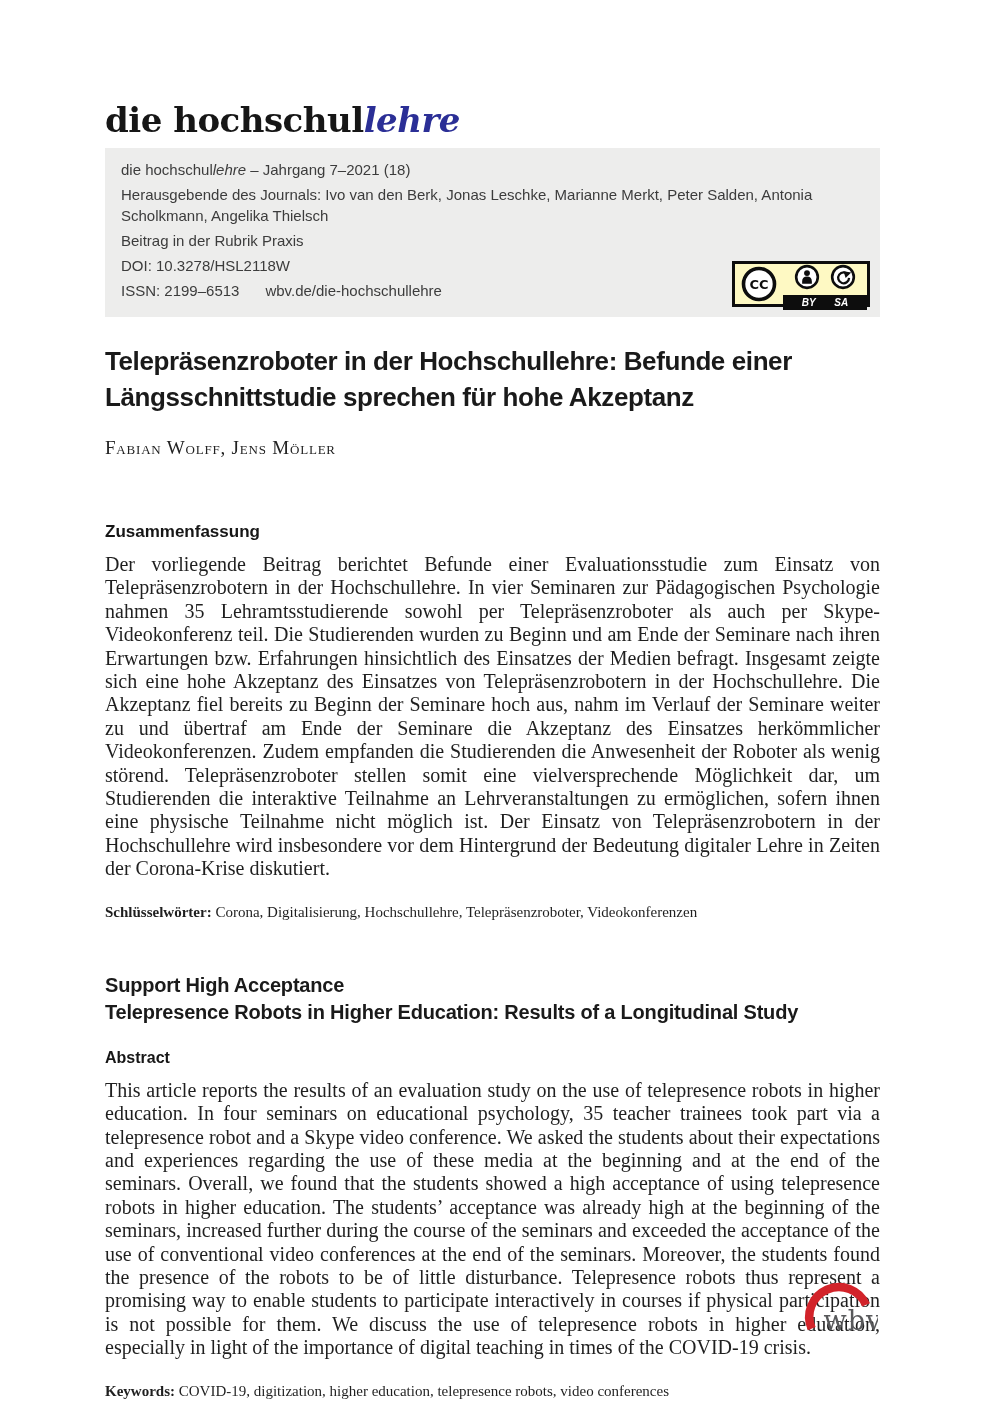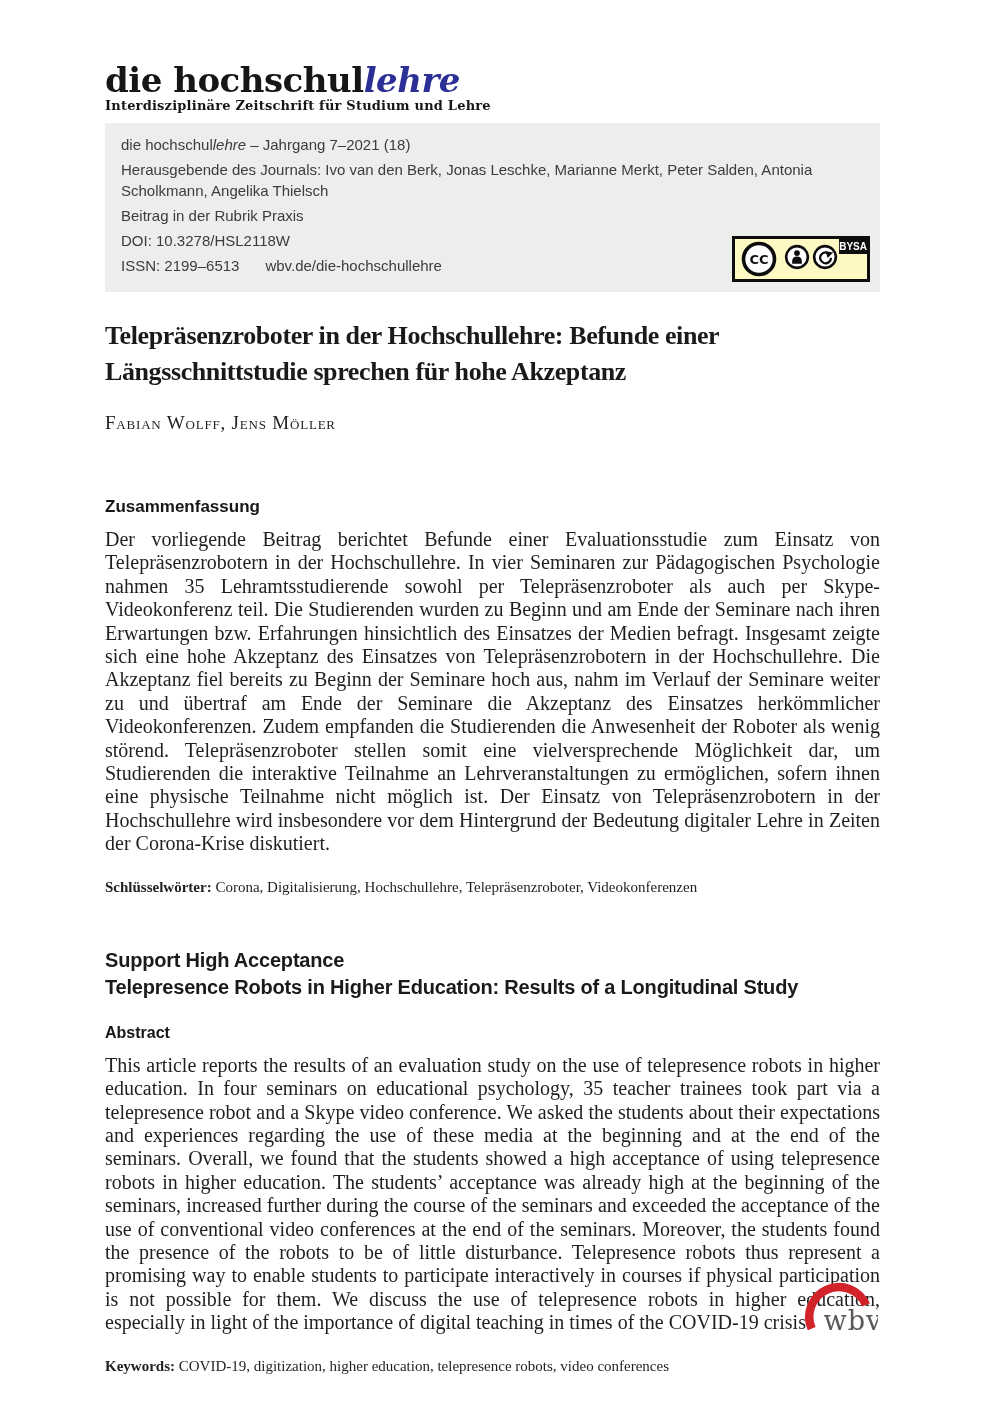--- a/index.html
+++ b/index.html
@@ -4,21 +4,21 @@
 <style>
   html,body{margin:0;padding:0;background:#fff;}
   .page{
     position:relative;
     width:1000px;height:1414px;
     background:#ffffff;
     font-family:"Liberation Serif", serif;
     color:#1f1f1f;
     overflow:hidden;
   }
-  .col{margin-left:105px;width:775px;}
+  .col{margin-left:105px;width:775px;margin-top:40px;}
 
   
   .logo-block{padding-top:62px;}
   .logo-line{
     font-family:"DejaVu Serif", serif;
     font-weight:bold;font-size:34px;line-height:36px;
     letter-spacing:-0.5px;color:#161616;
   }
   .logo-accent{font-style:italic;}
   .logo-tagline{
@@ -43,32 +43,32 @@
   .meta-url{margin-left:26px;}
 
   
   .cc-badge{
     position:absolute;right:10px;bottom:10px;
     width:138px;height:46px;box-sizing:border-box;
     background:#fef9c3;border:3px solid #0d0d0d;
     display:flex;
   }
   .cc-left{width:48px;display:flex;align-items:center;justify-content:center;}
-  .cc-right{flex:1;display:flex;flex-direction:row;}
+  .cc-right{flex:1;display:flex;flex-direction:column;font-style:italic;}
   .cc-icons{flex:1;display:flex;align-items:center;justify-content:space-evenly;}
   .cc-labels{
     height:15px;background:#0d0d0d;color:#ffffff;
     display:flex;align-items:center;justify-content:space-evenly;
     font-family:"Liberation Sans", sans-serif;font-weight:bold;font-size:10px;
   }
 
   
   .title-de{
     margin-top:26px;
-    font-family:Liberation Serif, serif;
+    font-family:Liberation Sans, sans-serif;
     font-weight:bold;font-size:26px;line-height:36px;
     letter-spacing:-0.4px;color:#1a1a1a;
   }
   .title-line{display:block;}
   .authors{
     margin-top:22px;
     font-variant:small-caps;
     font-size:19px;letter-spacing:0.8px;color:#222;
   }
   .sec-heading{
@@ -98,21 +98,20 @@
   .wbv-logo{position:absolute;left:793px;top:1276px;width:85px;height:62px;}
 </style>
 </head>
 <body>
 
 <div class="page">
   <div class="col">
 
     <div class="logo-block">
       <div class="logo-line"><span>die hochschul</span><span class="logo-accent" style="color:#2b2f96;">lehre</span></div>
-      <div class="logo-tagline">Interdisziplinäre Zeitschrift für Studium und Lehre</div>
     </div>
 
     <div class="meta-box">
       <p class="meta-entry"><span>die hochschul</span><span class="meta-italic">lehre</span><span> – Jahrgang 7–2021 (18)</span></p>
       <p class="meta-entry">Herausgebende des Journals: Ivo van den Berk, Jonas Leschke, Marianne Merkt, Peter Salden, Antonia Scholkmann, Angelika Thielsch</p>
       <p class="meta-entry">Beitrag in der Rubrik Praxis</p>
       <p class="meta-entry">DOI: 10.3278/HSL2118W</p>
       <p class="meta-entry"><span>ISSN: 2199–6513</span><span class="meta-url">wbv.de/die-hochschullehre</span></p>
 
       <div class="cc-badge">

